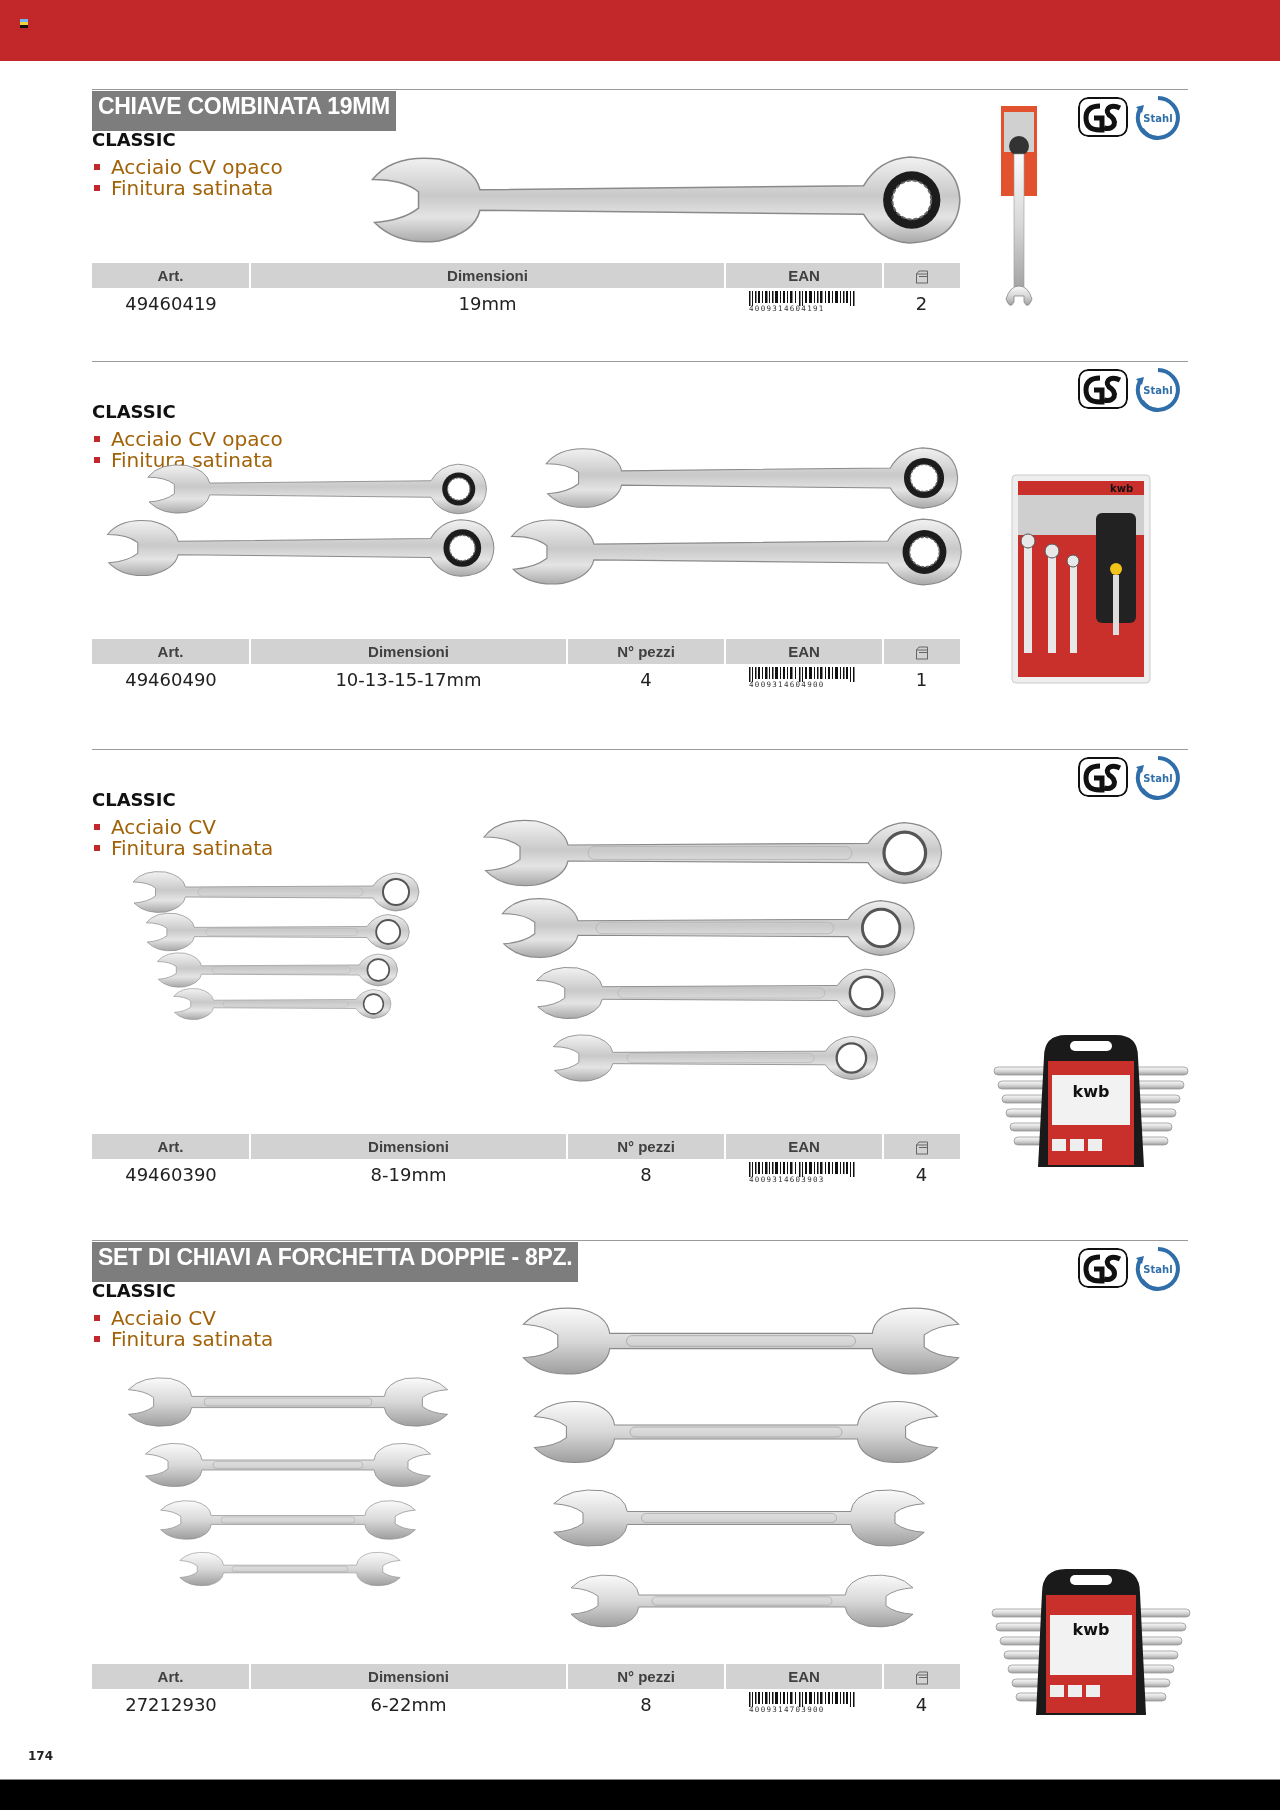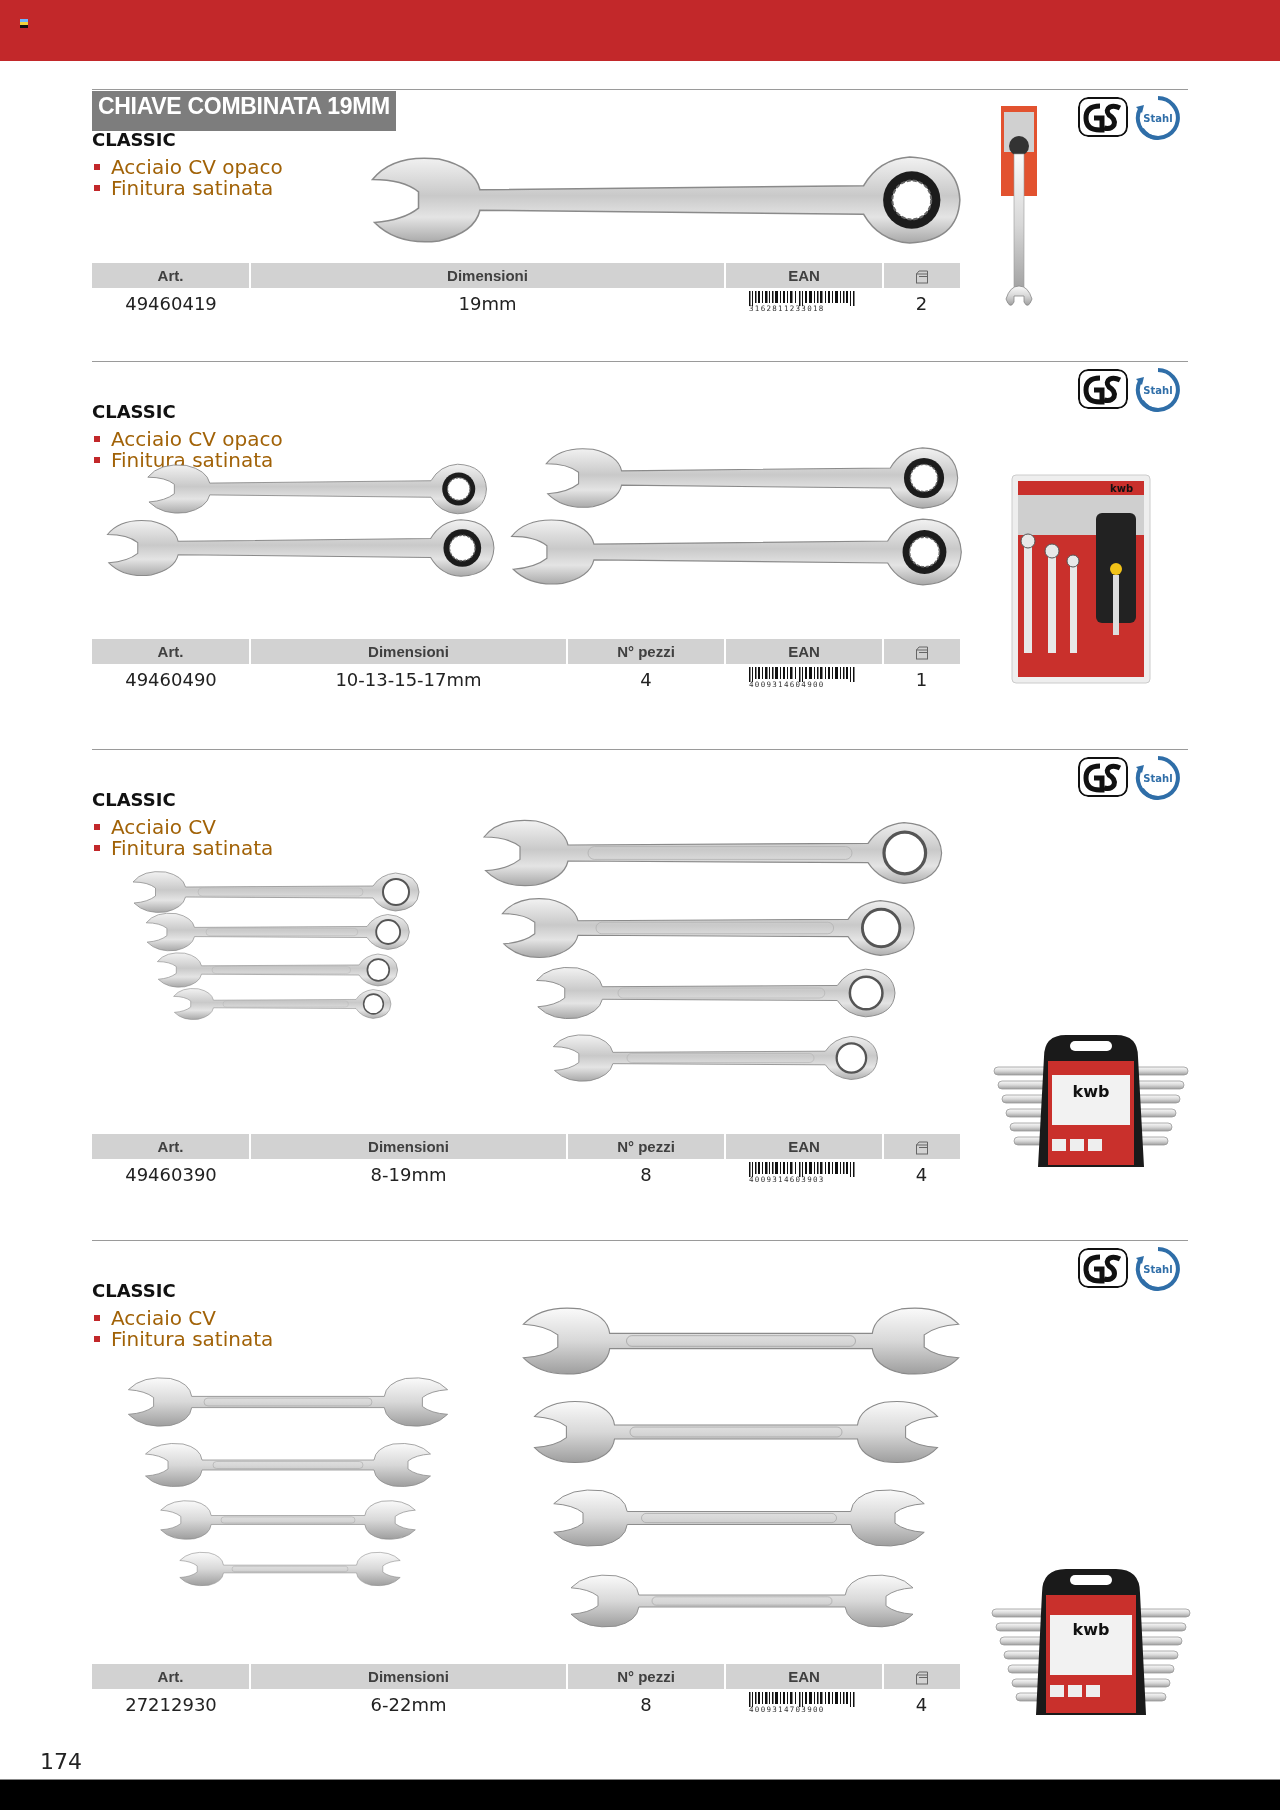--- a/index.html
+++ b/index.html
@@ -29,21 +29,21 @@
   .product-table td { height: 31px; font-size: 18px; color: #222; text-align: center; vertical-align: middle; }
   .barcode { display: inline-block; position: relative; width: 110px; height: 22px; }
   .barcode .bars { position: absolute; left: 0; top: 0; width: 110px; height: 15px; }
   .barcode .digits { position: absolute; left: 0; top: 14px; width: 110px; font-family: "DejaVu Sans Mono", monospace; font-size: 7.5px; letter-spacing: 1.3px; color: #333; line-height: 8px; text-align: left; }
   .box-icon { display: inline-block; width: 14px; height: 14px; vertical-align: middle; }
 
   .photo { position: absolute; }
   .wrench { position: absolute; }
   .package { position: absolute; }
 
-  .page-number { position: absolute; left: 40px; top: 1749px; font-size: 22px; color: #222; }
+  .page-number { position: absolute; left: 28px; top: 1749px; font-size: 12px; color: #222; font-weight: bold; }
   .footer-band { position: absolute; left: 0; top: 1779px; width: 1280px; height: 31px; background: #000000; border-top: 1px solid #888; }
 </style>
 </head>
 <body>
 
 <svg width="0" height="0" style="position:absolute">
   <defs>
     <linearGradient id="steel" x1="0" y1="0" x2="0" y2="1">
       <stop offset="0" stop-color="#f2f2f2"></stop>
       <stop offset="0.45" stop-color="#c9c9c9"></stop>
@@ -174,21 +174,21 @@
               <use href="#box"></use>
             </svg></th>
     </tr>
       </thead>
     <tbody>
         <tr>
       <td>49460419</td>
       <td>19mm</td>
       <td><span class="barcode"><svg class="bars">
                 <use href="#bars"></use>
-              </svg><span class="digits">3162811233018</span></span></td>
+              </svg><span class="digits">4009314604191</span></span></td>
       <td>2</td>
     </tr>
       </tbody>
   </table>
 </div>
 
 <div class="section" style="top:361px; height:340px;">
   <div class="rule"></div>
   <div class="series">CLASSIC</div>
   <ul class="features">
@@ -356,20 +356,21 @@
                 <use href="#bars"></use>
               </svg><span class="digits">4009314603903</span></span></td>
       <td>4</td>
     </tr>
       </tbody>
   </table>
 </div>
 
 <div class="section" style="top:1240px; height:480px;">
   <div class="rule"></div>
+  <div class="section-title">SET DI CHIAVI A FORCHETTA DOPPIE - 8PZ.</div>
   <div class="series">CLASSIC</div>
   <ul class="features">
     <li><span class="bullet"></span><span>Acciaio CV</span></li>
     <li><span class="bullet"></span><span>Finitura satinata</span></li>
   </ul>
   <div class="certs">
     <svg class="gs-logo" style="border:none">
         <use href="#gs"></use>
       </svg>
     <svg class="stahl-logo">

